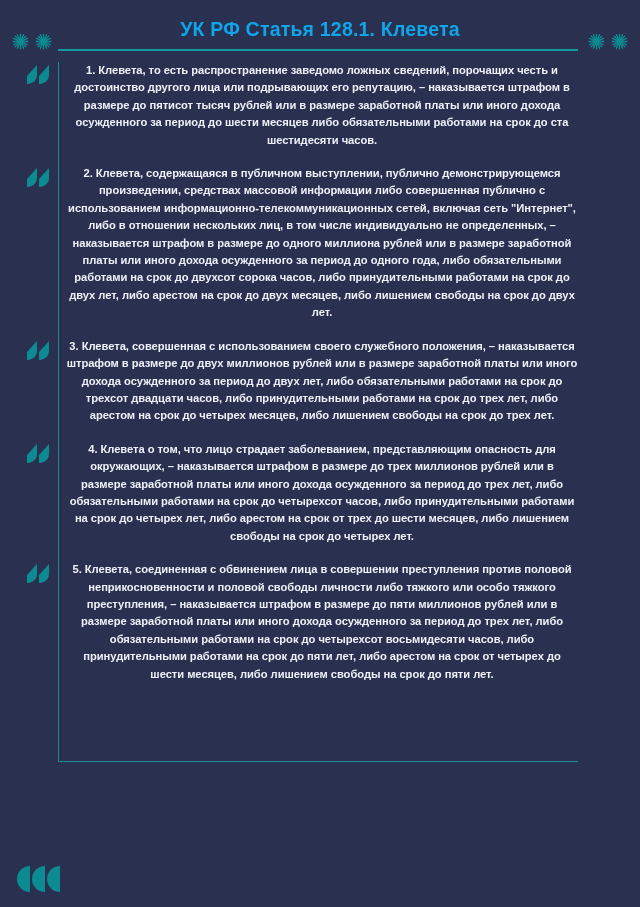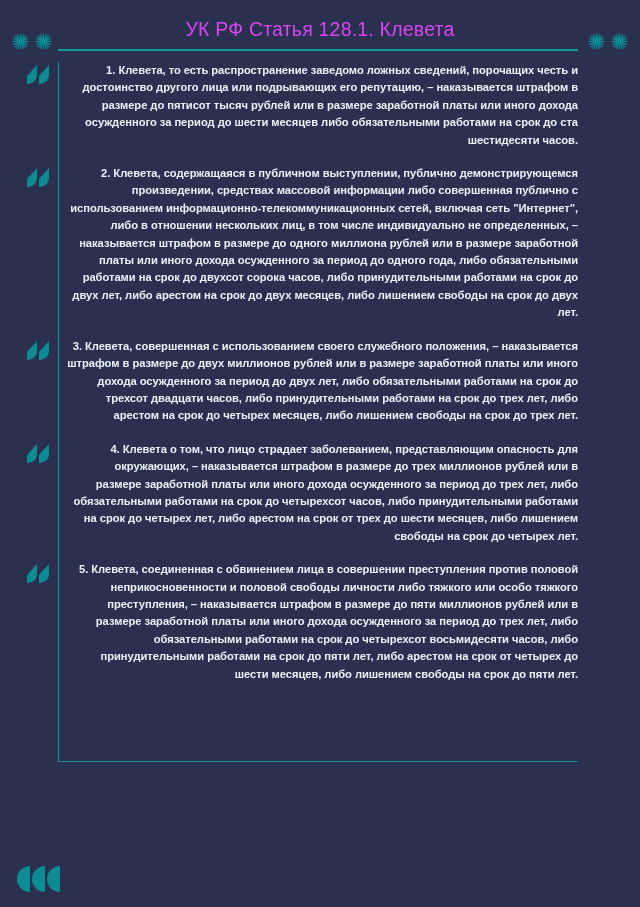--- a/index.html
+++ b/index.html
@@ -23,23 +23,23 @@
     width: 640px;
     height: 62px;
   }
 
   .header-title {
     position: absolute;
     left: 0;
     right: 0;
     top: 17px;
     text-align: center;
-    color: #d946ef;
+    color: #0ea5e9;
     font-size: 19.5px;
-    font-weight: normal;
+    font-weight: bold;
     letter-spacing: 0.2px;
     line-height: 24px;
     white-space: nowrap;
   }
 
   .header-rule {
     position: absolute;
     left: 58px;
     width: 520px;
     top: 49px;
@@ -89,21 +89,21 @@
     height: 19px;
   }
   .clause-quote svg { display: block; width: 22px; height: 19px; }
 
   .clause-text {
     color: #eef1f7;
     font-size: 11.2px;
     font-weight: bold;
     line-height: 17.4px;
     letter-spacing: -0.05px;
-    text-align: right;
+    text-align: center;
   }
 
   
   .footer-logo {
     position: absolute;
     left: 14px;
     top: 866px;
     width: 46px;
     height: 26px;
   }

